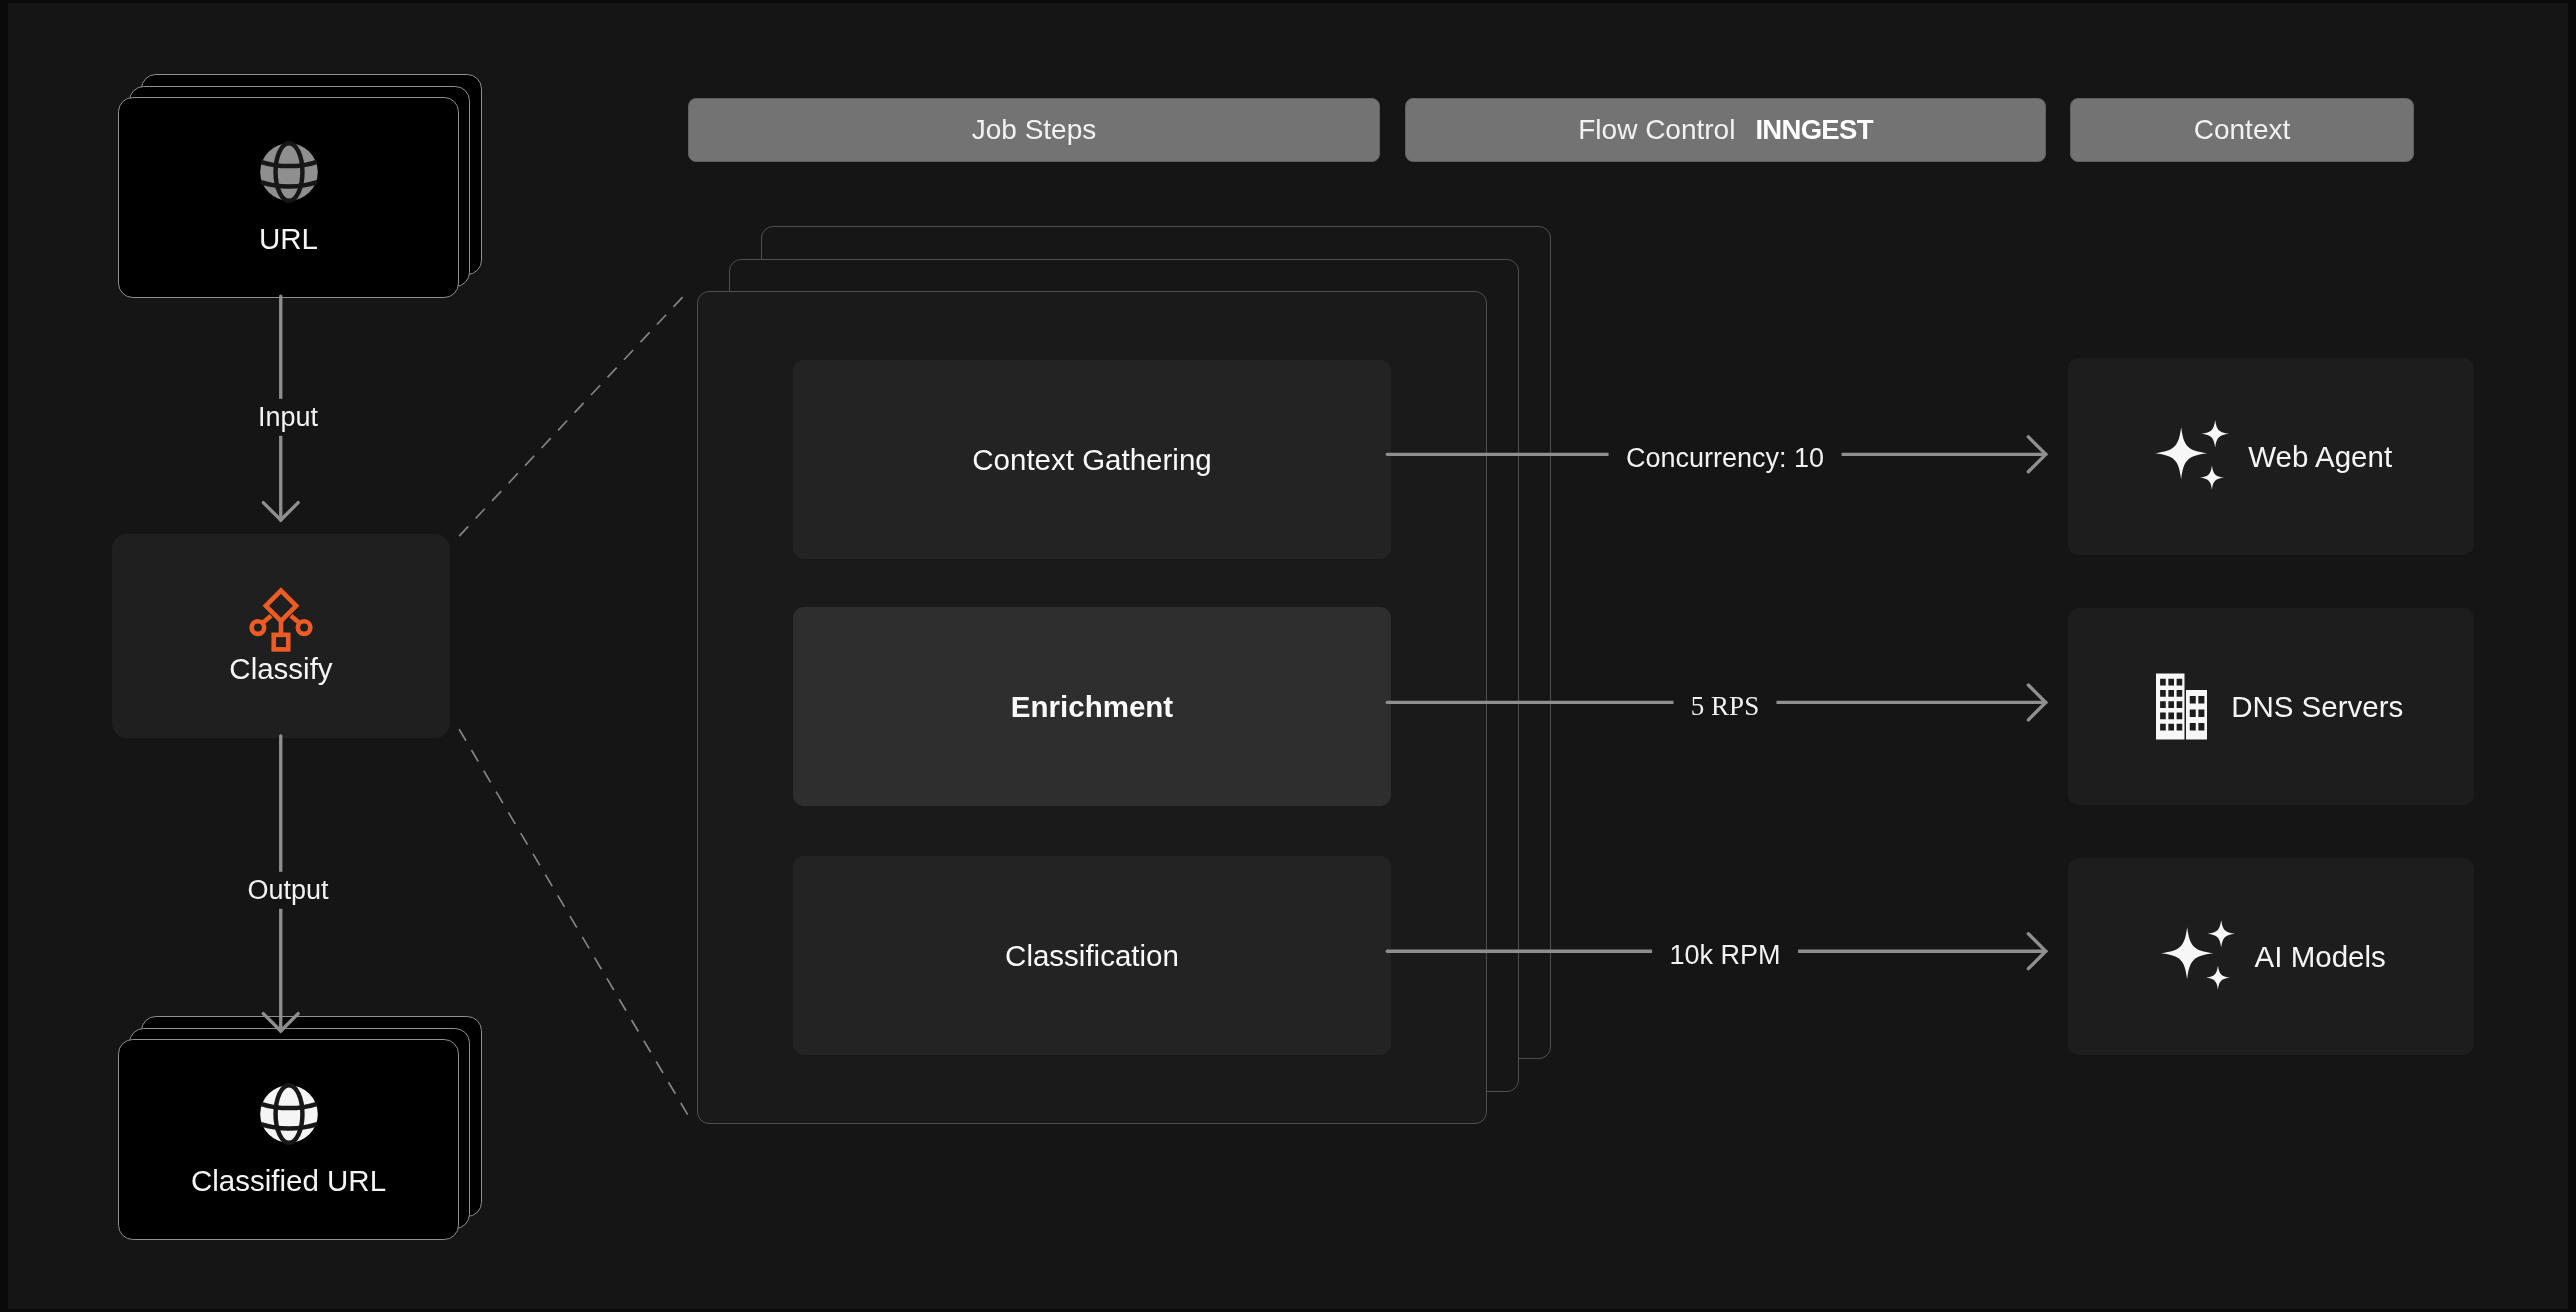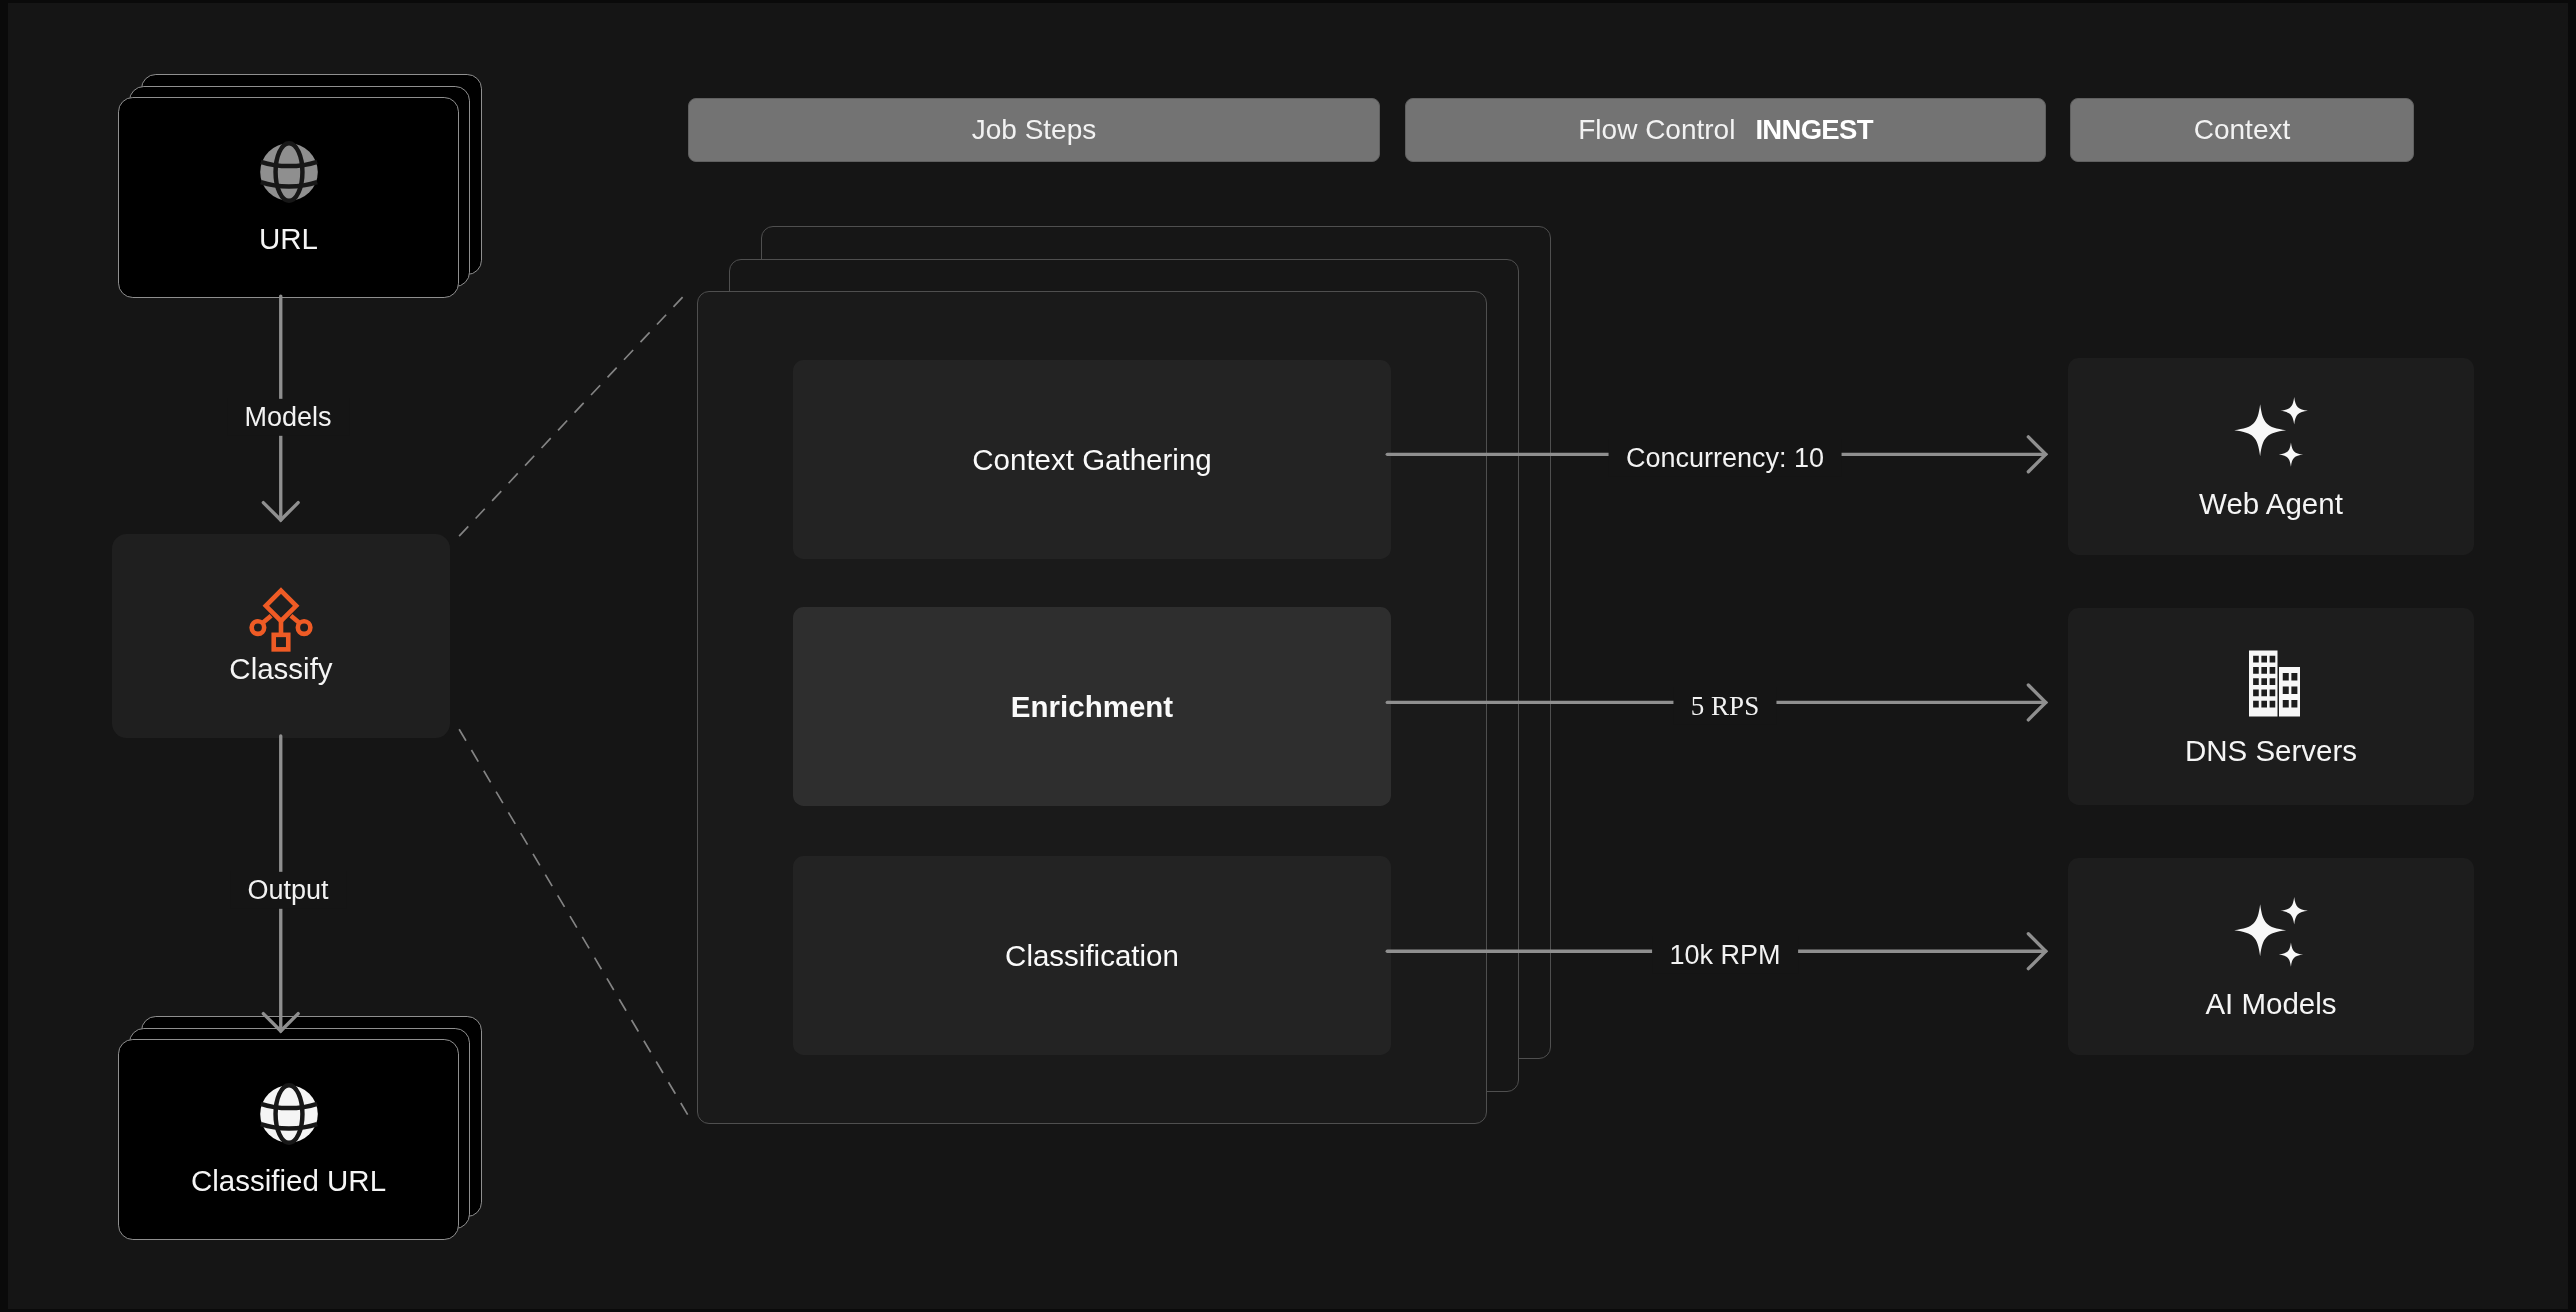--- a/index.html
+++ b/index.html
@@ -61,21 +61,21 @@
     display:flex;align-items:center;justify-content:center;
     color:#fafafa;font-size:29.5px;
   }
   .step.s1{top:357px;}
   .step.s2{top:604px;background:#2e2e2e;font-weight:bold;}
   .step.s3{top:853px;}
   
   .ctx-card{
     position:absolute;left:2060px;width:406px;height:197px;
     border-radius:10.7px;background:#1d1d1d;
-    display:flex;flex-direction:column;align-items:center;justify-content:center;gap:13.4px;
+    display:flex;align-items:center;justify-content:center;gap:13.4px;
   }
   .ctx-card.c1{top:355px;}
   .ctx-card.c2{top:605px;align-items:center;}
   .ctx-card.c3{top:855px;}
   .ctx-title{color:#f5f5f5;font-size:29.5px;}
   
   svg.overlay{position:absolute;left:0;top:0;z-index:5;pointer-events:none;}
   .alabel{
     position:absolute;z-index:6;transform:translate(-50%,-50%);
     background:#151515;padding:2.7px 17.4px;
@@ -240,20 +240,20 @@
         <line x1="2068" y1="1419" x2="3050" y2="1419"></line>
         <polyline points="3024,1393 3050,1419 3024,1445"></polyline>
       </g>
     </g>
     <g stroke="#848484" stroke-width="2.5" fill="none" stroke-dasharray="20 16">
       <line x1="684" y1="800" x2="1028" y2="432"></line>
       <line x1="684" y1="1088" x2="1028" y2="1668"></line>
     </g>
   </svg>
 
-  <div class="alabel" style="left:280px;top:414px;">Models</div>
+  <div class="alabel" style="left:280px;top:414px;">Input</div>
   <div class="alabel" style="left:280px;top:887px;">Output</div>
   <div class="alabel" style="left:1717px;top:455px;">Concurrency: 10</div>
   <div class="alabel" style="left:1717px;top:703px;font-family:Liberation Serif, serif;">5 RPS</div>
   <div class="alabel" style="left:1717px;top:952px;">10k RPM</div>
 
 </div>
 
 
 </body></html>

